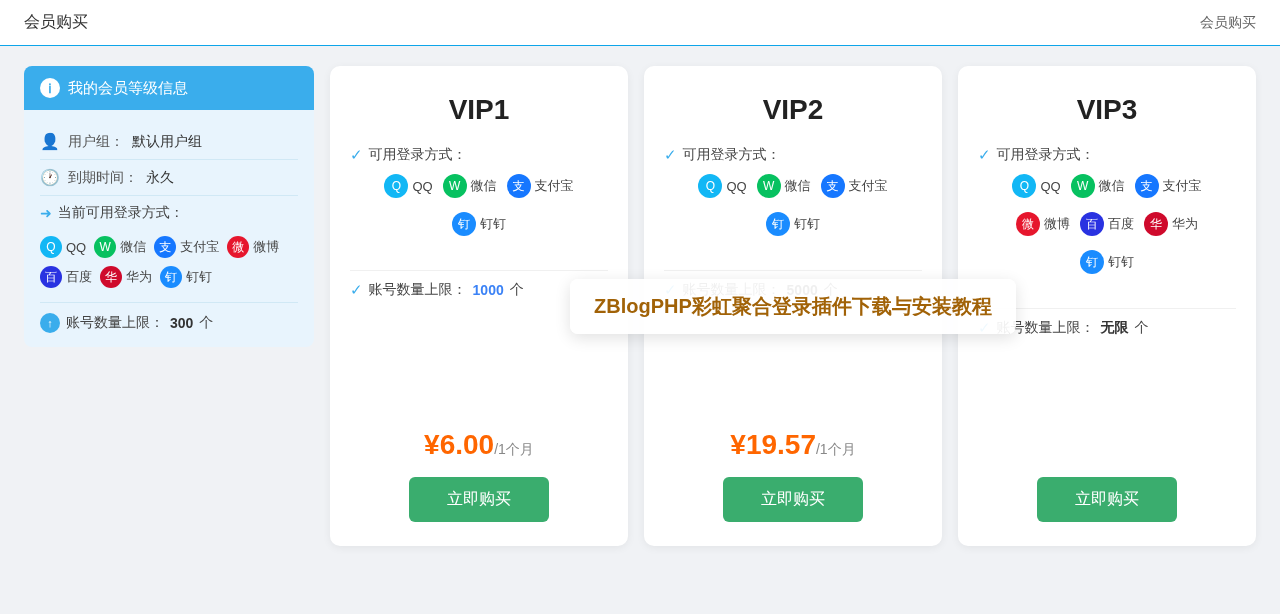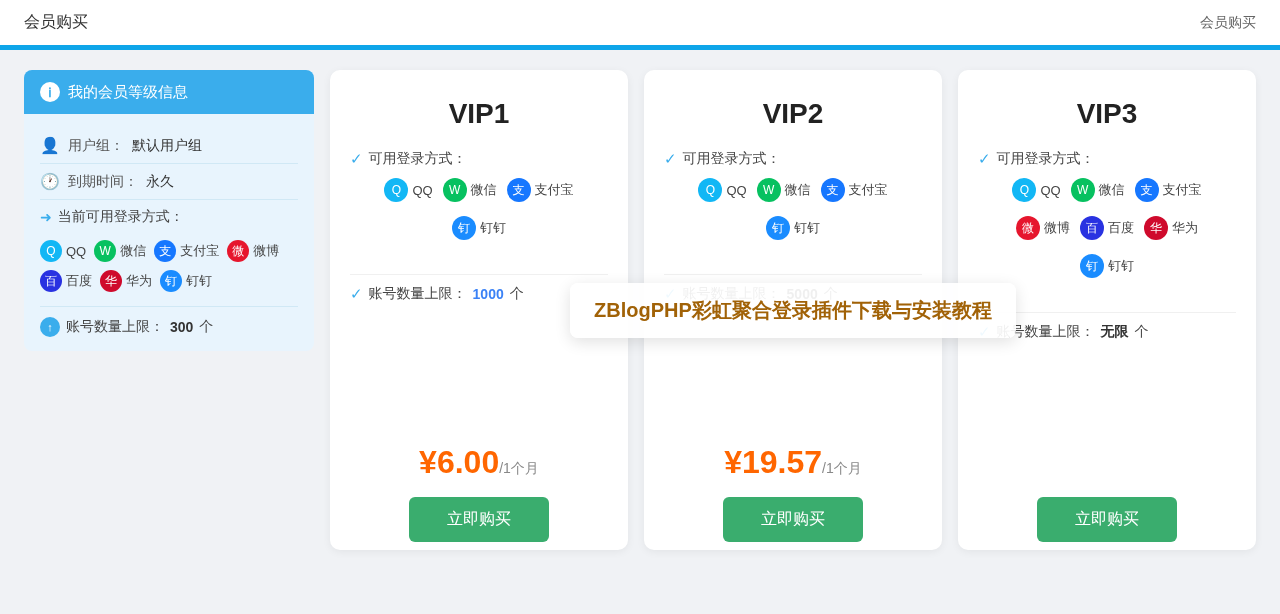--- a/index.html
+++ b/index.html
@@ -7,21 +7,21 @@
       font-family: "Microsoft YaHei", "PingFang SC", sans-serif;
       background: #f0f2f5;
       min-height: 614px;
     }
     .top-bar {
       background: #fff;
       padding: 12px 24px;
       display: flex;
       justify-content: space-between;
       align-items: center;
-      border-bottom: 5px solid #0ea5e9;
+      border-bottom: 1px solid #0ea5e9;
     }
     .top-bar-title {
       font-size: 16px;
       color: #333;
       font-weight: 500;
     }
     .top-bar-link {
       font-size: 14px;
       color: #666;
     }
@@ -113,21 +113,21 @@
     
     .pricing-cards {
       display: flex;
       gap: 16px;
       flex: 1;
     }
     .pricing-card {
       background: #fff;
       border-radius: 10px;
       flex: 1;
-      padding: 28px 20px 8px;
+      padding: 28px 20px 24px;
       display: flex;
       flex-direction: column;
       align-items: center;
       box-shadow: 0 2px 8px rgba(0,0,0,0.06);
       position: relative;
       min-height: 480px;
     }
     .card-title {
       font-size: 28px;
       font-weight: 700;
@@ -178,21 +178,21 @@
       color: #444;
       width: 100%;
       margin-bottom: 16px;
     }
     .price-section {
       margin-top: auto;
       text-align: center;
       padding-top: 10px;
     }
     .price-amount {
-      font-size: 32px;
+      font-size: 28px;
       font-weight: 700;
       color: #ff6600;
     }
     .price-period {
       font-size: 14px;
       color: #888;
     }
     .buy-btn {
       display: block;
       width: 140px;

